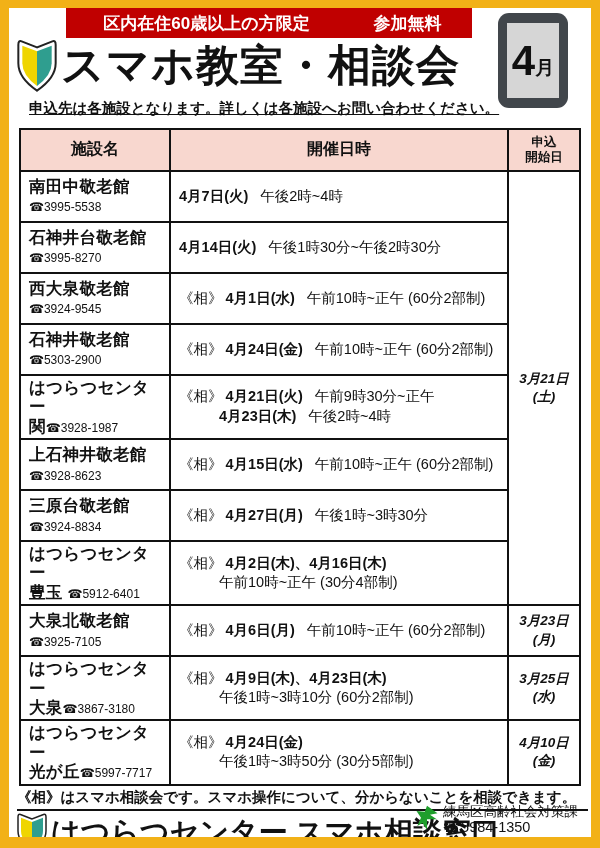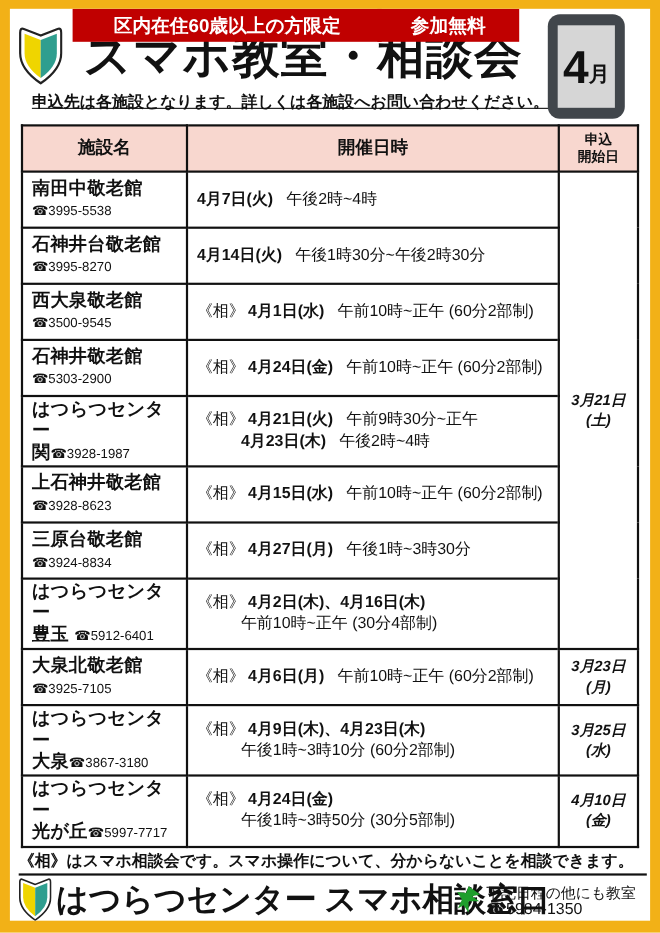--- a/index.html
+++ b/index.html
@@ -15,21 +15,21 @@
   .banner-left  { left:57px;  width:281px; }
   .banner-right { left:334px; width:129px; }
 
   
   .phone-cal { position:absolute; right:23px; top:5px; width:70px; height:95px; background:#41464b;
     border-radius:11px; z-index:5; display:flex; align-items:center; justify-content:center; }
   .phone-screen { width:52px; height:75px; background:#d6d6d6; display:flex; align-items:center; justify-content:center; }
   .month-num { font-size:42px; font-weight:bold; line-height:1; }
   .month-unit { font-size:19px; font-weight:bold; margin-top:14px; }
 
-  .title-row { display:flex; align-items:center; gap:19px; margin:15px 0 0 8px; height:56px; }
+  .title-row { display:flex; align-items:center; gap:4px; margin:30px 0 0 8px; height:56px; }
   .page-title { font-family:"Liberation Serif","DejaVu Serif",serif; font-weight:bold; font-size:43px;
     letter-spacing:1px; white-space:nowrap; }
 
   .notes { margin:5px 0 0 7px; font-weight:bold; font-size:14.5px; line-height:1.3; }
   .notes .u { text-decoration:underline; }
   .notes .indent { padding-left:13px; }
 
   
   table.schedule { border-collapse:collapse; table-layout:fixed; width:560px; margin:10px 0 0 10px; }
   .schedule th, .schedule td { border:2px solid #111; vertical-align:middle; }
@@ -109,21 +109,21 @@
         <td class="sc"><span class="tag"></span><b class="d">4月7日(火)</b><span class="t">午後2時~4時</span></td>
         <td class="ac" rowspan="8"><b>3月21日</b><br><b>(土)</b></td>
       </tr>
 
       <tr class="r-s">
         <td class="fc"><span class="fname">石神井台敬老館</span><br><span class="fname2"></span><span class="phone">☎3995-8270</span></td>
         <td class="sc"><span class="tag"></span><b class="d">4月14日(火)</b><span class="t">午後1時30分~午後2時30分</span></td>
       </tr>
 
       <tr class="r-s">
-        <td class="fc"><span class="fname">西大泉敬老館</span><br><span class="fname2"></span><span class="phone">☎3500-9545</span></td>
+        <td class="fc"><span class="fname">西大泉敬老館</span><br><span class="fname2"></span><span class="phone">☎3924-9545</span></td>
         <td class="sc"><span class="tag">《相》</span><b class="d">4月1日(水)</b><span class="t">午前10時~正午 (60分2部制)</span></td>
       </tr>
 
       <tr class="r-s">
         <td class="fc"><span class="fname">石神井敬老館</span><br><span class="fname2"></span><span class="phone">☎5303-2900</span></td>
         <td class="sc"><span class="tag">《相》</span><b class="d">4月24日(金)</b><span class="t">午前10時~正午 (60分2部制)</span></td>
       </tr>
 
       <tr class="r-d">
         <td class="fc"><span class="fname">はつらつセンター</span><br><span class="fname2">関</span><span class="phone">☎3928-1987</span></td>
@@ -186,19 +186,19 @@
         <path d="M30 18 L52 9.5 L52 36 Q52 54 30 70 Z" fill="#2f9e8f"></path>
       </svg>
       <div class="section-title">はつらつセンター スマホ相談窓口</div>
     </div>
 
     <div class="footer">
       <svg width="24" height="30" viewBox="0 0 32 40">
         <path d="M16 1 L30 11 L20 13 L29 19 L16 19 L16 33 L10 24 L3 28 L8 17 L2 8 L13 9 Z" fill="#1f9e2c"></path>
       </svg>
       <div class="footer-text">
-        <div>下記日程の他にも教室</div>
+        <div>練馬区高齢社会対策課</div>
         <div class="footer-phone">☎5984-1350</div>
       </div>
     </div>
 
   </div>
 </div>
 
 </body></html>

